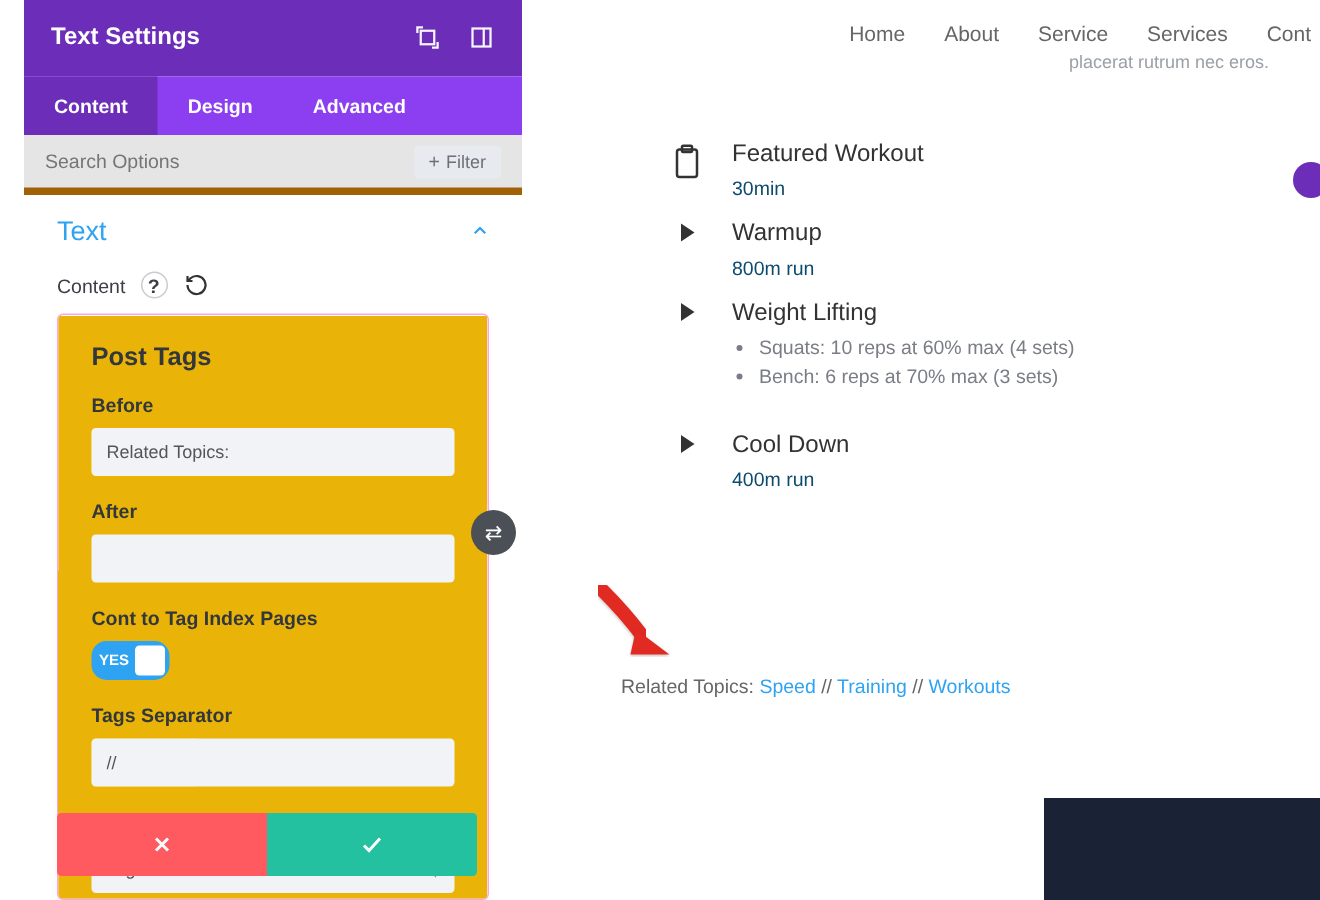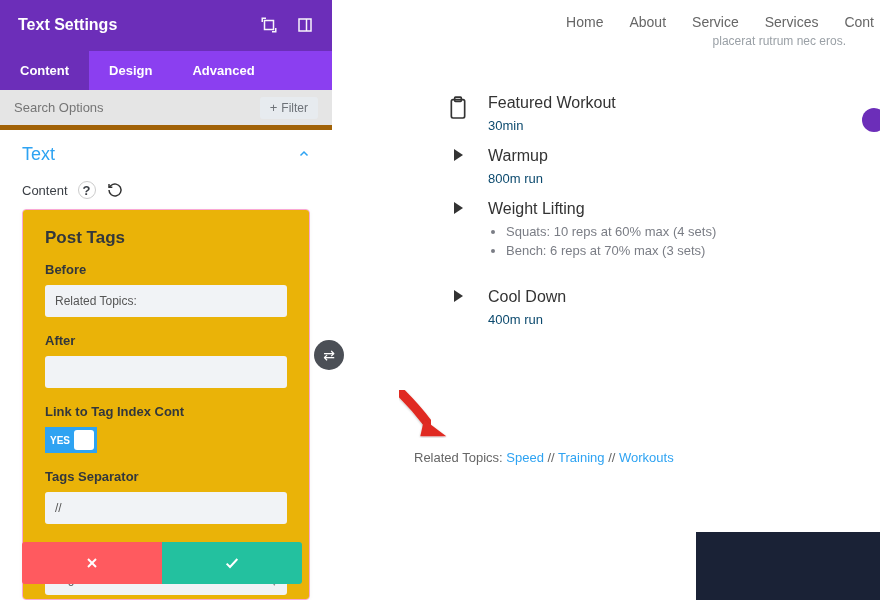--- a/index.html
+++ b/index.html
@@ -1,19 +1,19 @@
 <!DOCTYPE html>
 <html><head>
 <meta charset="utf-8">
 <style>
   * { box-sizing: border-box; margin: 0; padding: 0; }
   body { font-family: -apple-system, BlinkMacSystemFont, "Segoe UI", Helvetica, Arial, sans-serif; font-size: 14px; color: #333; background: #fff; width: 880px; height: 600px; overflow: hidden; position: relative; }
 
   
-  .panel { position: absolute; left: 0; top: 0; width: 332px; height: 600px; background: #fff; display: flex; flex-direction: column; }
+  .panel { position: absolute; left: 16px; top: 0; width: 332px; height: 600px; background: #fff; display: flex; flex-direction: column; }
   .panel-header { background: #6c2eb9; color: #fff; height: 54px; display: flex; align-items: center; padding: 0 18px; font-weight: 600; font-size: 16px; }
   .panel-header .spacer { flex: 1; }
   .panel-header .hicon { width: 18px; height: 18px; margin-left: 18px; opacity: .95; }
   .panel-tabs { background: #8b3ff0; display: flex; height: 42px; }
   .panel-tabs .tab { color: #fff; font-weight: 600; font-size: 13px; padding: 0 20px; display: flex; align-items: center; cursor: pointer; }
   .panel-tabs .tab.active { background: #6c2eb9; }
   .searchbar { background: #e5e5e5; height: 42px; display: flex; align-items: center; padding: 0 14px; border-bottom: 5px solid #a16207; }
   .searchbar input { flex: 1; border: none; background: transparent; font-size: 13px; color: #7a7d85; outline: none; }
   .filter-chip { background: #e7ebef; border-radius: 3px; padding: 4px 10px; font-size: 12px; color: #6d7278; display: flex; align-items: center; gap: 4px; cursor: pointer; }
   .section-head { display: flex; align-items: center; padding: 14px 22px 6px 22px; gap: 27px; }
@@ -25,21 +25,21 @@
   .subhead .ic { width: 18px; height: 18px; display: flex; align-items: center; justify-content: center; color: #3b3f45; font-size: 13px; cursor: pointer; border:1px solid #ccc; border-radius:50%; font-weight:700; }
   .subhead .ic.refresh { border:none; }
   .card { margin: 0 22px 0 22px; background: #eab308; border: 1px solid #f9a8d4; border-radius: 4px; box-shadow: 0 1px 4px rgba(0,0,0,.04); padding: 18px 22px 22px 22px; overflow-y: auto; }
   .card h3 { font-size: 17px; font-weight: 600; color: #32373c; margin-bottom: 14px; }
   .field { margin-bottom: 16px; }
   .field-label { font-size: 13px; color: #32373c; font-weight: 600; margin-bottom: 8px; }
   .field-input { width: 100%; height: 32px; border: none; background: #f1f3f6; border-radius: 3px; padding: 0 10px; font-size: 12px; color: #555; position: relative; }
   .hl { position: relative; }
   .hl::before { content: ""; position: absolute; left: 0; top: 0; bottom: 0; width: 110px; background: rgba(255,235,59,.45); border-radius: 3px 0 0 3px; pointer-events:none; }
   .hl.narrow::before { width: 70px; }
-  .toggle { width: 52px; height: 26px; background: #2ea3f2; border-radius: 0; position: relative; display: flex; align-items: center; padding: 0 5px; color:#fff; font-size:10px; font-weight:700; cursor:pointer; }
+  .toggle { width: 52px; height: 26px; background: #2ea3f2; border-radius: 10px; position: relative; display: flex; align-items: center; padding: 0 5px; color:#fff; font-size:10px; font-weight:700; cursor:pointer; }
   .toggle .knob { position: absolute; right: 3px; top: 3px; width: 20px; height: 20px; background: #fff; border-radius: 3px; }
   .select { width: 100%; height: 32px; border: none; background: #f1f3f6; border-radius: 3px; padding: 0 10px; font-size: 12px; color: #555; display:flex; align-items:center; justify-content:space-between; cursor:pointer; }
   .select .arrows { font-size:11px; line-height:7px; color:#888; display:flex; flex-direction:column; }
 
   .actions { position: absolute; bottom: 16px; left: 22px; right: 30px; display: flex; height: 42px; border-radius: 3px; overflow: hidden; }
   .btn-cancel { flex: 1; background: #ff5a5f; display:flex; align-items:center; justify-content:center; cursor:pointer; }
   .btn-save   { flex: 1; background: #23c19f; display:flex; align-items:center; justify-content:center; cursor:pointer; }
   .btn-cancel svg, .btn-save svg { width:16px; height:16px; }
 
   
@@ -136,21 +136,21 @@
       <div class="field-label">Before</div>
       <div class="hl"><input class="field-input" value="Related Topics:" style=""></div>
     </div>
 
     <div class="field">
       <div class="field-label">After</div>
       <input class="field-input" value="" style="">
     </div>
 
     <div class="field">
-      <div class="field-label">Link to Tag Index Cont</div>
+      <div class="field-label">Cont to Tag Index Pages</div>
       <div class="toggle">
         <span>YES</span>
         <span class="knob"></span>
       </div>
     </div>
 
     <div class="field">
       <div class="field-label">Tags Separator</div>
       <div class="hl narrow"><input class="field-input" value="//" style=""></div>
     </div>

